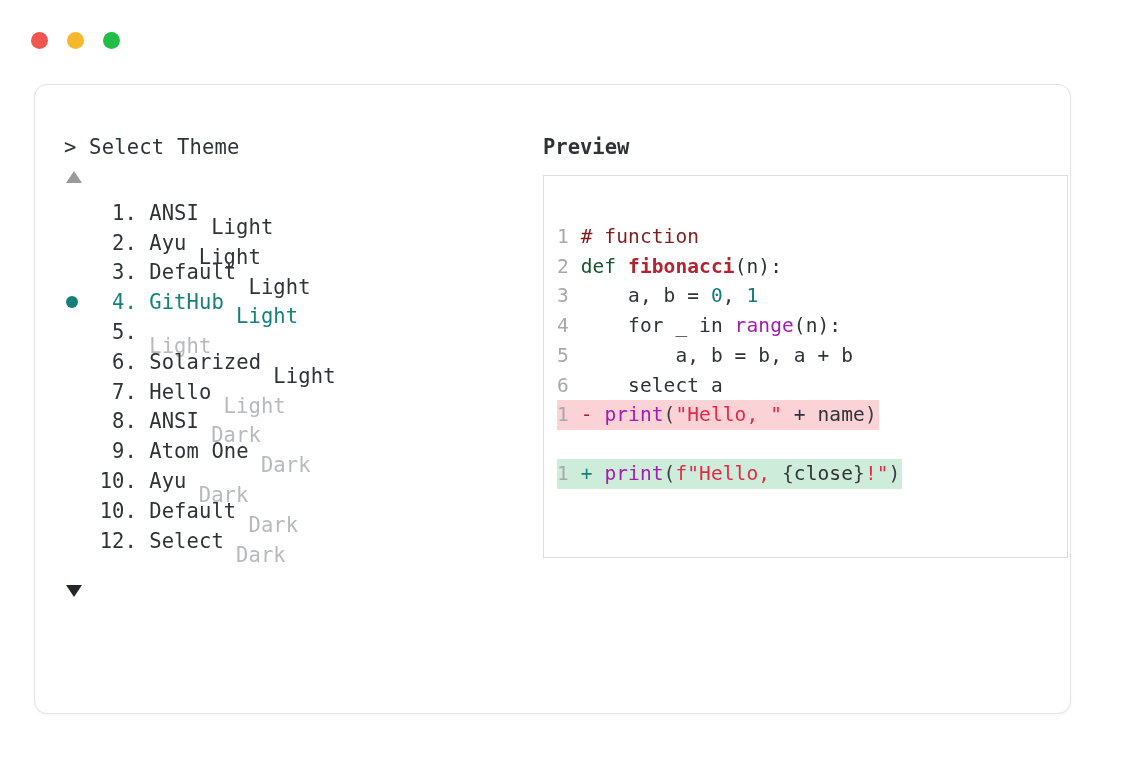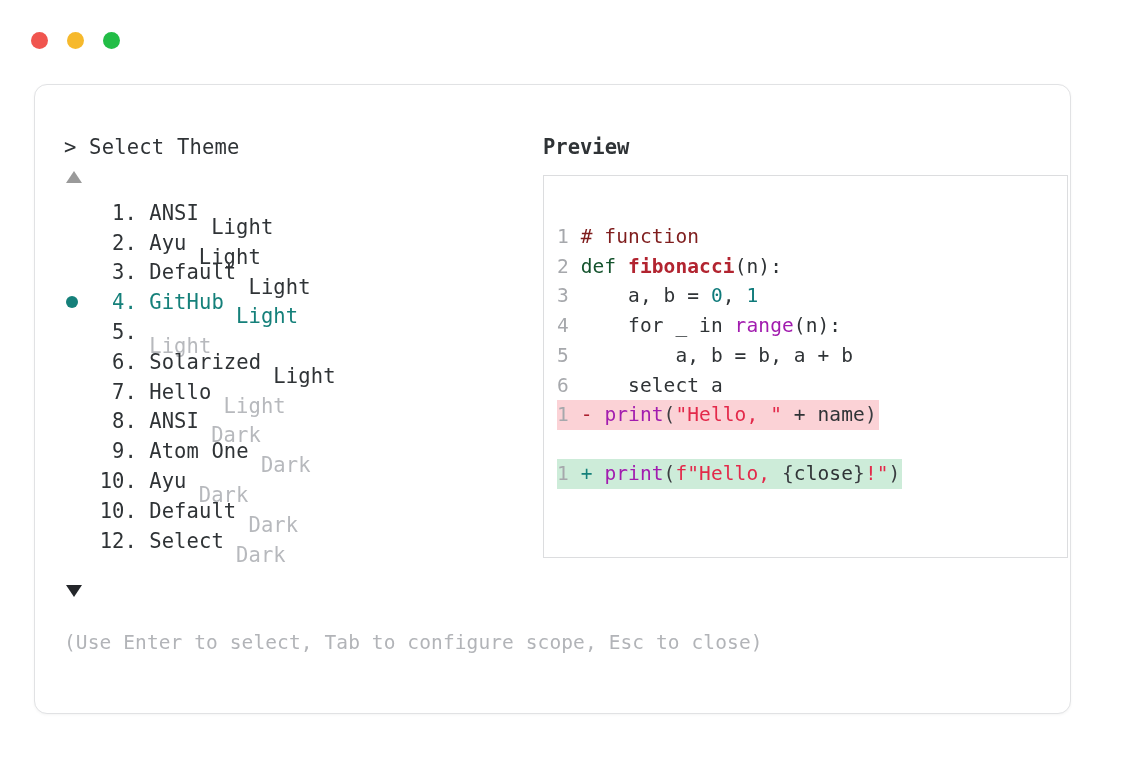--- a/index.html
+++ b/index.html
@@ -151,21 +151,20 @@
         <div class="theme-row"><span class="bullet-slot"><span class="bullet hidden"></span></span><span class="idx">5.</span><span class="variant muted">Light</span></div>
         <div class="theme-row"><span class="bullet-slot"><span class="bullet hidden"></span></span><span class="idx">6.</span><span class="nm">Solarized</span><span class="variant strong">Light</span></div>
         <div class="theme-row"><span class="bullet-slot"><span class="bullet hidden"></span></span><span class="idx">7.</span><span class="nm">Hello</span><span class="variant muted">Light</span></div>
         <div class="theme-row"><span class="bullet-slot"><span class="bullet hidden"></span></span><span class="idx">8.</span><span class="nm">ANSI</span><span class="variant muted">Dark</span></div>
         <div class="theme-row"><span class="bullet-slot"><span class="bullet hidden"></span></span><span class="idx">9.</span><span class="nm">Atom One</span><span class="variant muted">Dark</span></div>
         <div class="theme-row"><span class="bullet-slot"><span class="bullet hidden"></span></span><span class="idx">10.</span><span class="nm">Ayu</span><span class="variant muted">Dark</span></div>
         <div class="theme-row"><span class="bullet-slot"><span class="bullet hidden"></span></span><span class="idx">10.</span><span class="nm">Default</span><span class="variant muted">Dark</span></div>
         <div class="theme-row"><span class="bullet-slot"><span class="bullet hidden"></span></span><span class="idx">12.</span><span class="nm">Select</span><span class="variant muted">Dark</span></div>
       </div>
 
-      <div class="hint">(Use Enter to select, Tab to configure scope, Esc to close)</div>
     </div>
 
     <div class="right-col">
       <div class="preview-title">Preview</div>
 
       <div class="preview-box">
 
         <div class="code"><span class="ln">1</span> <span class="cmt"># function</span>
 <span class="ln">2</span> <span class="kw">def </span><span class="fname">fibonacci</span><span class="pl">(n):</span>
 <span class="ln">3</span> <span class="pl">    a, b = </span><span class="num">0</span><span class="pl">, </span><span class="num">1</span>

